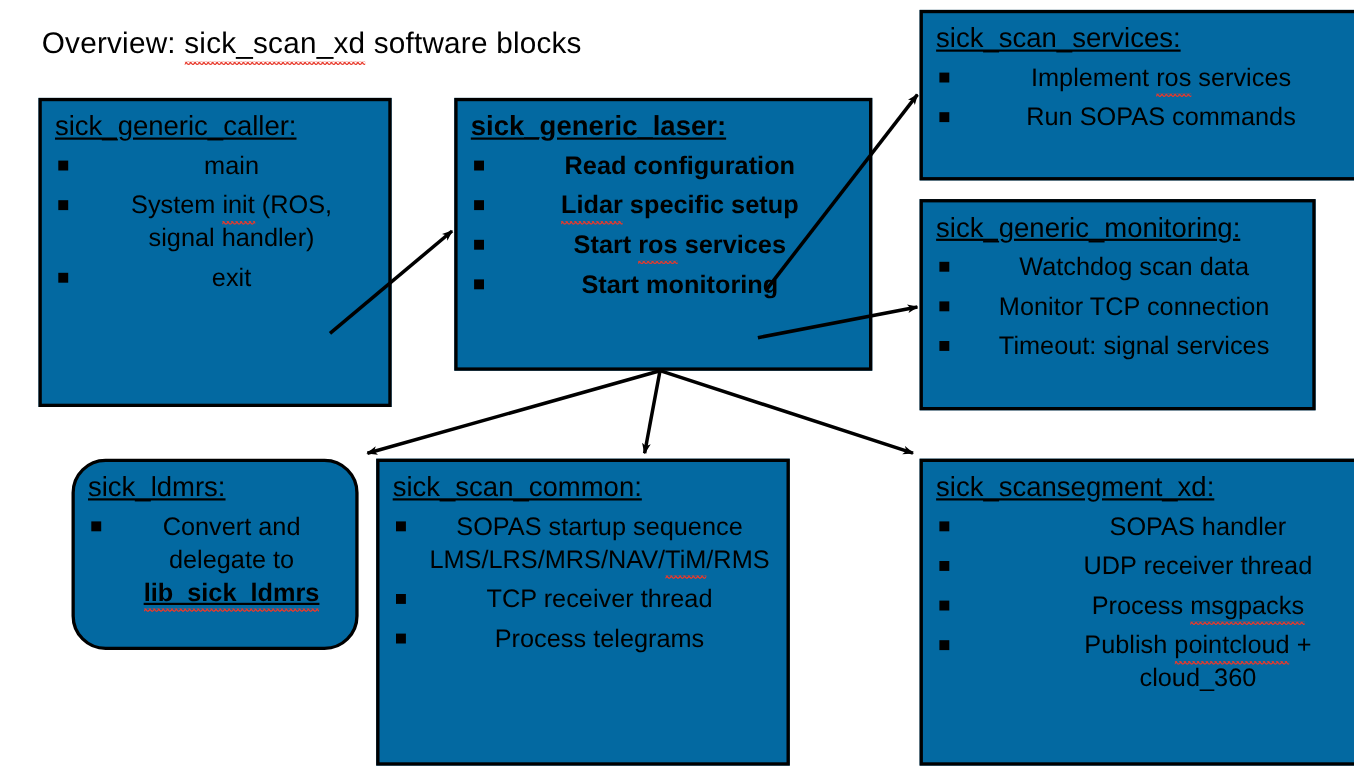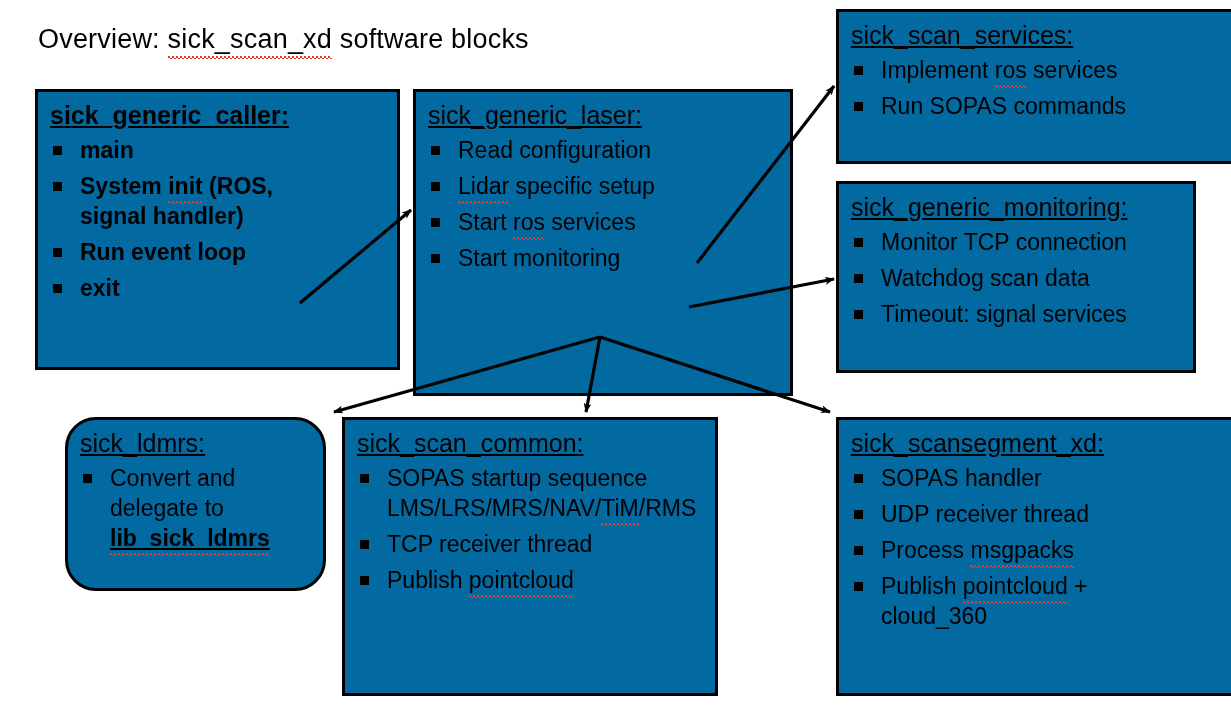--- a/index.html
+++ b/index.html
@@ -69,20 +69,21 @@
     list-style: none;
     margin: 0;
     padding: 0;
   }
   .block-list li {
     position: relative;
     font-size: 23px;
     line-height: 30px;
     padding-left: 30px;
     margin-bottom: 6px;
+    text-align: center;
   }
   .block-list li::before {
     content: "";
     position: absolute;
     left: 3px;
     top: 11px;
     width: 9px;
     height: 9px;
     background: #000000;
   }
@@ -100,70 +101,69 @@
 </style>
 </head>
 <body>
 
 <div id="canvas">
 
   <div class="diagram-title">
     <span>Overview: </span><span class="sp">sick_scan_xd</span><span> software blocks</span>
   </div>
 
-  <div class="block" style="left:11px; top:89px; width:365px; height:281px;font-weight:bold;">
+  <div class="block" style="left:11px; top:89px; width:321px; height:281px;">
     <div class="block-title">sick_generic_caller:</div>
     <ul class="block-list">
       <li>main</li>
       <li>System <span class="sp">init</span> (ROS,<br>signal handler)</li>
-      <li>Run event loop</li>
       <li>exit</li>
     </ul>
   </div>
 
-  <div class="block" style="left:389px; top:89px; width:380px; height:307px;">
+  <div class="block" style="left:389px; top:89px; width:380px; height:248px;font-weight:bold;">
     <div class="block-title">sick_generic_laser:</div>
     <ul class="block-list">
       <li>Read configuration</li>
       <li><span class="sp">Lidar</span> specific setup</li>
       <li>Start <span class="sp">ros</span> services</li>
       <li>Start monitoring</li>
     </ul>
   </div>
 
   <div class="block" style="left:812px; top:9px; width:409px; height:155px;">
     <div class="block-title">sick_scan_services:</div>
     <ul class="block-list">
       <li>Implement <span class="sp">ros</span> services</li>
       <li>Run SOPAS commands</li>
     </ul>
   </div>
 
   <div class="block" style="left:812px; top:181px; width:360px; height:192px;">
     <div class="block-title">sick_generic_monitoring:</div>
     <ul class="block-list">
+      <li>Watchdog scan data</li>
       <li>Monitor TCP connection</li>
-      <li>Watchdog scan data</li>
       <li>Timeout: signal services</li>
     </ul>
   </div>
 
   <div class="block" style="left:41px; top:417px; width:261px; height:174px;border-radius:31px;">
     <div class="block-title">sick_ldmrs:</div>
     <ul class="block-list">
       <li>Convert and<br>delegate to<br><span class="u sp">lib_sick_ldmrs</span></li>
     </ul>
   </div>
 
   <div class="block" style="left:318px; top:417px; width:376px; height:279px;">
     <div class="block-title">sick_scan_common:</div>
     <ul class="block-list">
       <li>SOPAS startup sequence<br>LMS/LRS/MRS/NAV/<span class="sp">TiM</span>/RMS</li>
       <li>TCP receiver thread</li>
-      <li>Publish <span class="sp">pointcloud</span></li>
+      <li>Process telegrams</li>
     </ul>
   </div>
 
   <div class="block" style="left:812px; top:417px; width:476px; height:279px;">
     <div class="block-title">sick_scansegment_xd:</div>
     <ul class="block-list">
       <li>SOPAS handler</li>
       <li>UDP receiver thread</li>
       <li>Process <span class="sp">msgpacks</span></li>
       <li>Publish <span class="sp">pointcloud</span> +<br>cloud_360</li>

